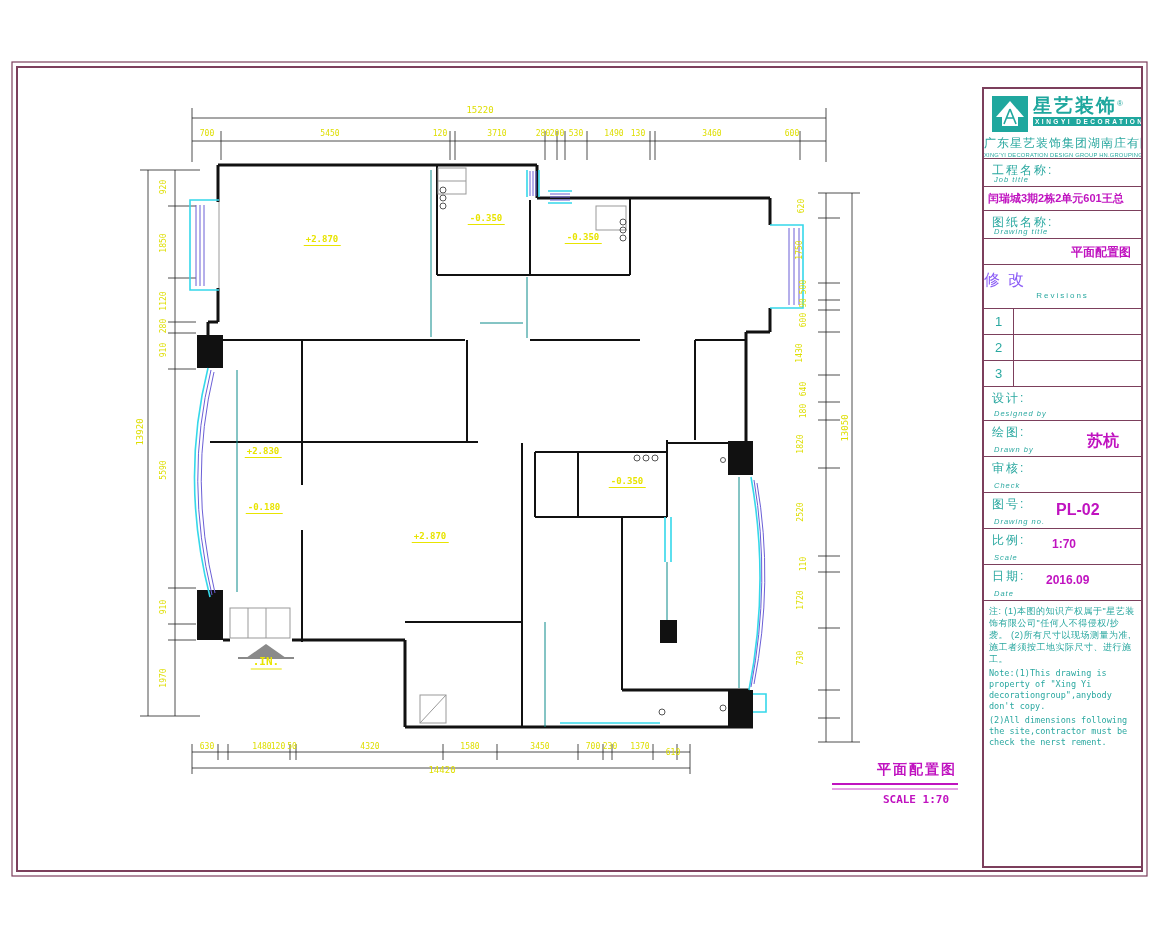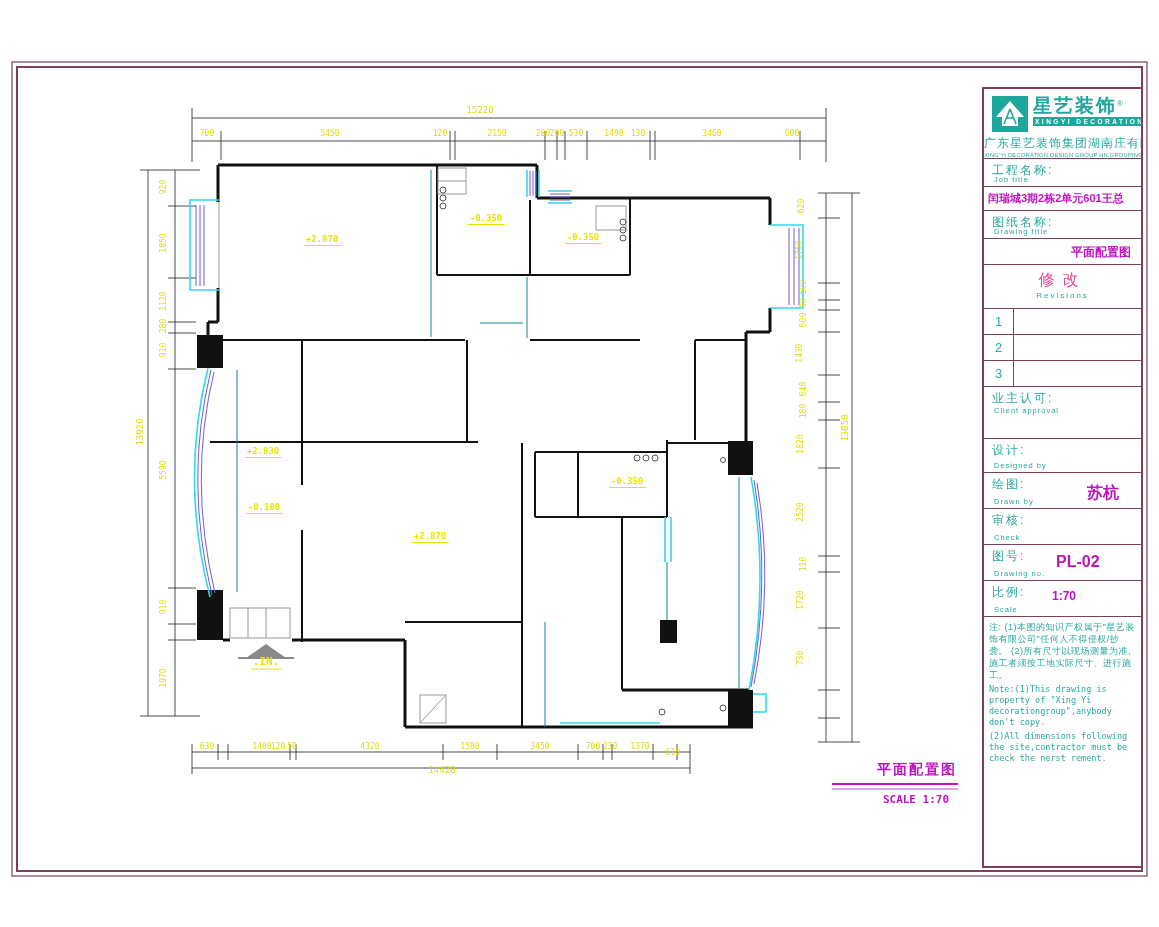--- a/index.html
+++ b/index.html
@@ -20,32 +20,32 @@
   .footer-title{position:absolute;font:bold 14px "Liberation Sans",sans-serif;color:#c013c0;
        transform:translate(-50%,-50%);white-space:nowrap;letter-spacing:2px;}
   .footer-scale{position:absolute;font:bold 11px "DejaVu Sans Mono",monospace;color:#c013c0;
        transform:translate(-50%,-50%);white-space:nowrap;}
   
   #titleblock{position:absolute;left:982px;top:87px;width:161px;height:781px;
       border:2px solid #7c3f5c;box-sizing:border-box;background:#fff;}
   .tbrow{position:relative;border-bottom:1px solid #7c3f5c;box-sizing:border-box;overflow:hidden;}
   .tbrow:last-child{border-bottom:none;}
   .cnl{position:absolute;left:8px;top:3px;font-size:12px;color:#2aa8a0;letter-spacing:2px;white-space:nowrap;}
-  .enl{position:absolute;left:10px;bottom:2px;font-size:7.5px;color:#2aa8a0;letter-spacing:1px;white-space:nowrap;}
+  .enl{position:absolute;left:10px;bottom:2px;font-size:7.5px;color:#2aa8a0;letter-spacing:1px;white-space:nowrap;font-style:italic;}
   .val{position:absolute;color:#c013c0;font-weight:bold;white-space:nowrap;}
   .logo-wrap{display:flex;align-items:flex-start;padding:7px 6px 0 8px;}
   .logo-sq{width:36px;height:36px;flex:0 0 36px;}
   .brand-col{margin-left:5px;}
   .brand-cn{font-size:19px;font-weight:bold;color:#1fa79e;letter-spacing:2px;line-height:20px;white-space:nowrap;}
   .brand-reg{font-size:8px;vertical-align:super;color:#1fa79e;}
   .brand-bar{margin-top:1px;background:#1fa79e;color:#fff;font-size:6.5px;font-weight:bold;
       letter-spacing:2.5px;text-align:center;padding:1px 2px;white-space:nowrap;}
   .company-cn{margin-top:3px;text-align:center;font-size:12px;color:#2aa8a0;letter-spacing:1px;white-space:nowrap;}
   .company-en{text-align:center;font-size:5.8px;color:#2aa8a0;letter-spacing:0.2px;white-space:nowrap;}
-  .rev-hdr-cn{text-align:center;font-size:16px;color:#ec4899;letter-spacing:8px;padding-top:5px;}
+  .rev-hdr-cn{font-size:16px;color:#8b5cf6;letter-spacing:8px;padding-top:5px;}
   .rev-hdr-en{text-align:center;font-size:8px;color:#2aa8a0;letter-spacing:2px;}
   .rev-row{display:flex;}
   .rev-num{width:30px;border-right:1px solid #7c3f5c;box-sizing:border-box;
       font-size:13px;color:#2aa8a0;text-align:center;line-height:25px;}
   .rev-blank{flex:1;}
   .notes{padding:4px 5px;color:#2aa8a0;}
   .notes .cn{font-size:9px;line-height:12px;letter-spacing:0.5px;}
   .notes .en{font-size:8.5px;line-height:11px;font-family:"DejaVu Sans Mono",monospace;margin-top:3px;}
 </style>
 </head>
@@ -161,21 +161,21 @@
     <g stroke="#c013c0" fill="none">
       <path d="M832,784 H958" stroke-width="1.8"></path>
       <path d="M832,789 H958" stroke-width="0.8"></path>
     </g>
   </svg>
 
   <span class="dim big" style="left:480px;top:110px">15220</span>
   <span class="dim" style="left:207px;top:133px">700</span>
   <span class="dim" style="left:330px;top:133px">5450</span>
   <span class="dim" style="left:440px;top:133px">120</span>
-  <span class="dim" style="left:497px;top:133px">2150</span>
+  <span class="dim" style="left:497px;top:133px">3710</span>
   <span class="dim" style="left:543px;top:133px">280</span>
   <span class="dim" style="left:557px;top:133px">200</span>
   <span class="dim" style="left:576px;top:133px">530</span>
   <span class="dim" style="left:614px;top:133px">1490</span>
   <span class="dim" style="left:638px;top:133px">130</span>
   <span class="dim" style="left:712px;top:133px">3460</span>
   <span class="dim" style="left:792px;top:133px">600</span>
 
   <span class="dim big v" style="left:140px;top:432px">13920</span>
   <span class="dim v" style="left:163px;top:187px">920</span>
@@ -271,24 +271,20 @@
     </div>
     <div class="tbrow rev-row" style="height:26px">
       <div class="rev-num">2</div>
       <div class="rev-blank"></div>
     </div>
     <div class="tbrow rev-row" style="height:26px">
       <div class="rev-num">3</div>
       <div class="rev-blank"></div>
     </div>
 
-    <div class="tbrow" style="height:52px">
-      <span class="cnl">业主认可:</span>
-      <span class="enl" style="bottom:auto;top:19px">Client approval</span>
-    </div>
 
     <div class="tbrow" style="height:34px">
       <span class="cnl">设计:</span>
       <span class="enl">Designed by</span>
     </div>
 
     <div class="tbrow" style="height:36px">
       <span class="cnl">绘图:</span>
       <span class="enl">Drawn by</span>
       <span class="val" style="right:22px;top:10px;font-size:16px">苏杭</span>
@@ -305,20 +301,25 @@
       <span class="enl">Drawing no.</span>
       <span class="val" style="left:72px;top:8px;font-size:16px">PL-02</span>
     </div>
 
     <div class="tbrow" style="height:36px">
       <span class="cnl">比例:</span>
       <span class="enl">Scale</span>
       <span class="val" style="left:68px;top:8px;font-size:12px">1:70</span>
     </div>
 
+    <div class="tbrow" style="height:36px">
+      <span class="cnl">日期:</span>
+      <span class="enl">Date</span>
+      <span class="val" style="left:62px;top:8px;font-size:12px">2016.09</span>
+    </div>
 
     <div class="tbrow notes" style="height:178px">
       <div class="cn">注: (1)本图的知识产权属于"星艺装饰有限公司"任何人不得侵权/抄袭。 (2)所有尺寸以现场测量为准, 施工者须按工地实际尺寸、进行施工。</div>
       <div class="en">Note:(1)This drawing is property of "Xing Yi decorationgroup",anybody don't copy.</div>
       <div class="en">(2)All dimensions following the site,contractor must be check the nerst rement.</div>
     </div>
 
   </div>
 </div>
 

